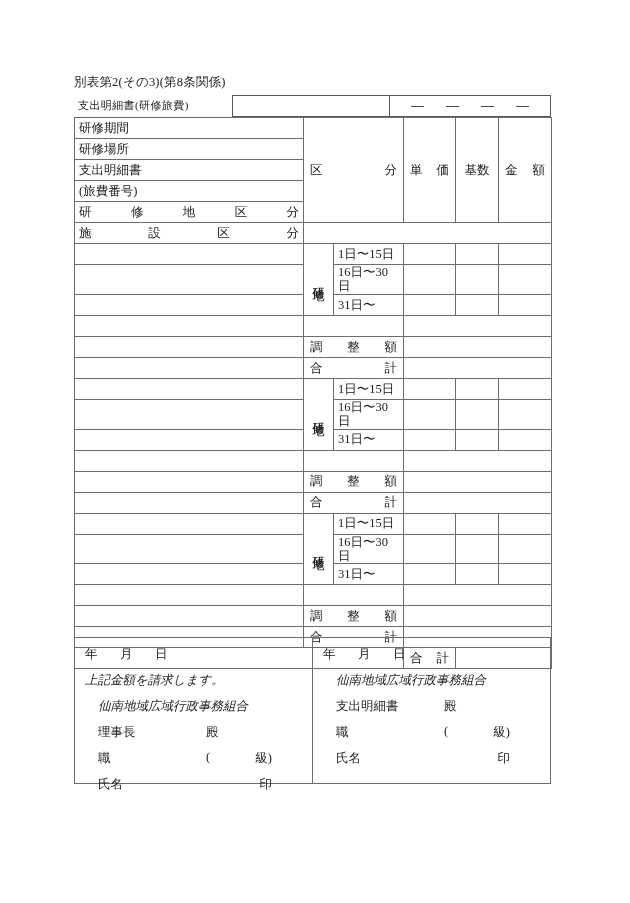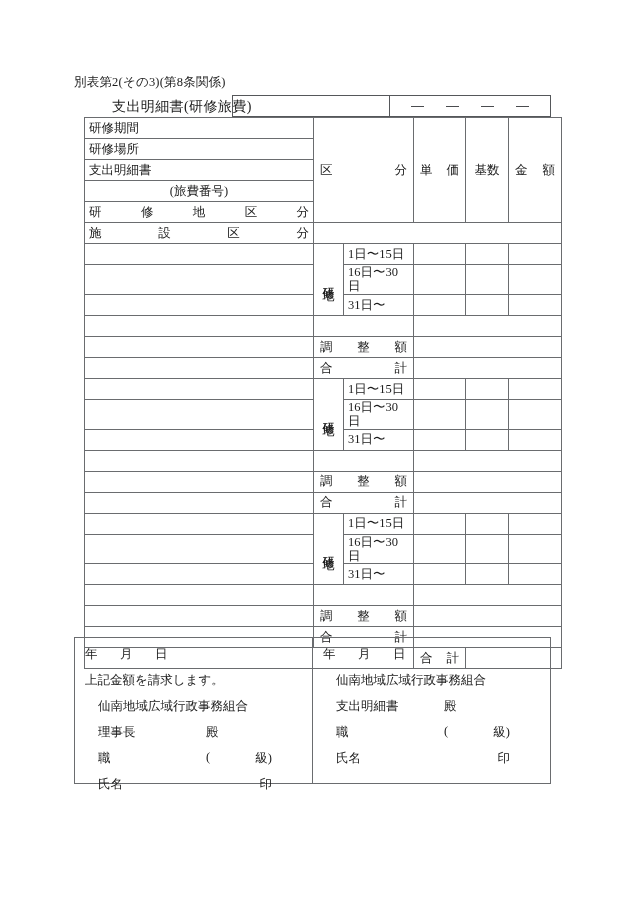--- a/index.html
+++ b/index.html
@@ -27,23 +27,23 @@
   .form-code {
     position: absolute;
     left: 74px;
     top: 74px;
     font-size: 12.5px;
     letter-spacing: 0.2px;
     white-space: nowrap;
   }
   .doc-title {
     position: absolute;
-    left: 112px;
+    left: 78px;
     top: 98px;
-    font-size: 14px;
+    font-size: 11px;
     letter-spacing: 0.4px;
     white-space: nowrap;
   }
 
   
   .top-strip {
     position: absolute;
     left: 232px;
     top: 95px;
     width: 319px;
@@ -68,21 +68,21 @@
   .dash {
     display: inline-block;
     width: 13px;
     height: 0;
     border-top: 1px solid #4a4c4f;
   }
 
   
   table.main {
     position: absolute;
-    left: 84px;
+    left: 74px;
     top: 117px;
     width: 477px;
     border-collapse: collapse;
     table-layout: fixed;
     font-size: 12.5px;
     padding-left: 9px;
   }
   table.main td {
     border: 1px solid #6a6c6f;
     padding: 0 4px;
@@ -99,21 +99,21 @@
     width: 100%;
   }
   .spread-pad {
     display: flex;
     justify-content: space-between;
     width: 100%;
     padding: 0 2px;
     box-sizing: border-box;
   }
   .t-left { text-align: left; }
-  .t-right { text-align: center; }
+  .t-right { text-align: left; }
 
   .vlabel {
     writing-mode: vertical-rl;
     text-orientation: upright;
     letter-spacing: 1px;
     line-height: 1;
     margin: 0 auto;
     display: block;
     font-size: 12px;
   }
@@ -154,20 +154,21 @@
   .sig-date {
     padding-right: 12px;
     letter-spacing: 0.5px;
     margin-bottom: 9px;
     white-space: nowrap;
   }
   .sig-date .gap { display: inline-block; width: 22px; }
   .sig-line {
     margin-bottom: 9px;
     white-space: nowrap;
+    font-style: italic;
   }
   .sig-line.indent { padding-left: 13px; }
   .sig-row {
     display: flex;
     margin-bottom: 9px;
     padding-left: 13px;
     white-space: nowrap;
   }
   .sig-row .k { width: 108px; }
   .sig-row .v { }

